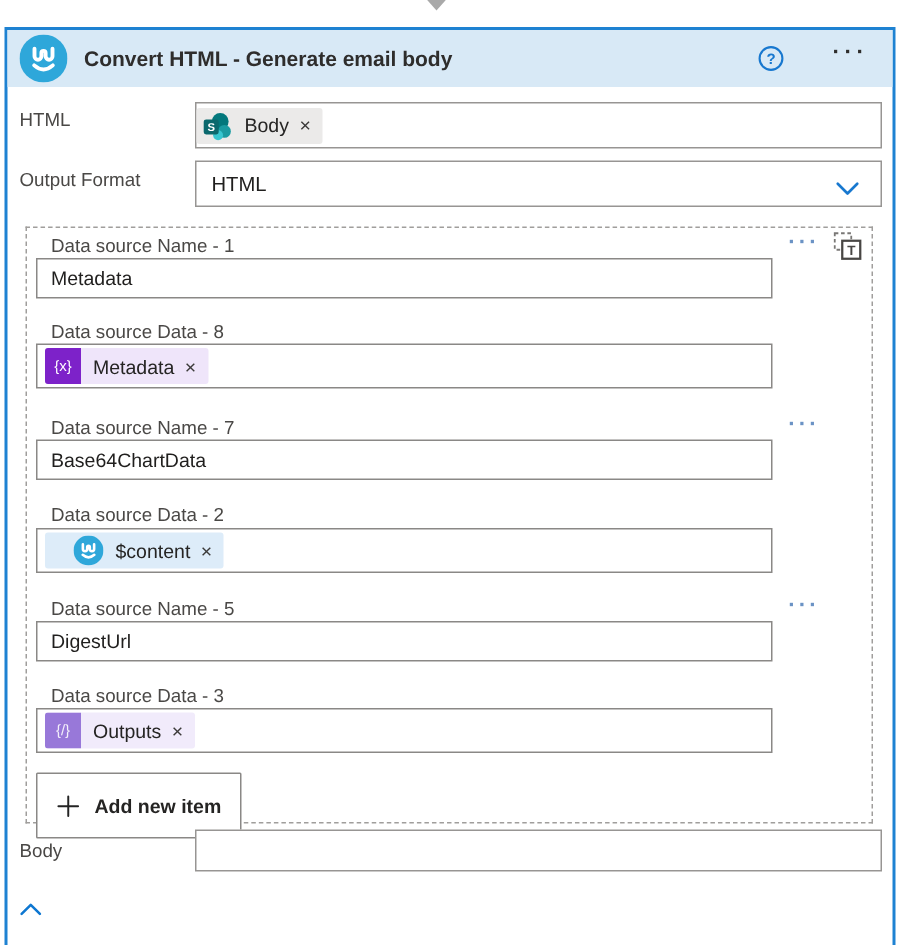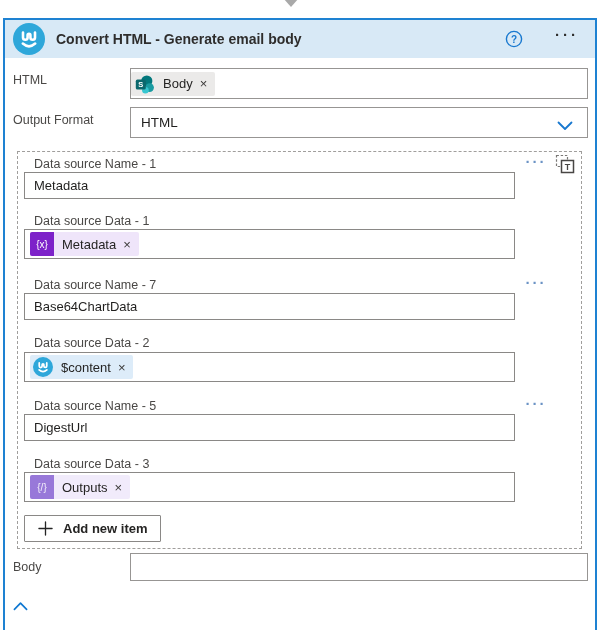--- a/index.html
+++ b/index.html
@@ -54,31 +54,31 @@
     border:1px solid #8a8886; display:flex; align-items:center; padding-left:4px;
   }
   .pill{
     display:inline-flex; align-items:center; height:24px; border-radius:2px;
     font-size:13px; color:#252423; overflow:hidden; cursor:pointer;
   }
   .pill .txt{ margin-left:8px; }
   .pill .close{ margin:0 8px 0 7px; color:#3b3a39; font-size:13px; cursor:pointer; }
   .pill-gray{ background:#ebeae9; padding-left:4px; }
   .pill-purple{ background:#efe5fa; }
-  .pill-blue{ background:#ddecf9; padding-left:3px; }
+  .pill-blue{ background:#ddecf9; padding-left:19px; }
   .pill-lilac{ background:#f1ebfb; }
   .icon-sq{
     width:24px; height:24px; flex:0 0 auto; display:flex; align-items:center;
     justify-content:center; color:#fff; font-size:10px;
   }
   .icon-variable{ background:#7d22c9; }
   .icon-outputs{ background:#9878d9; color:rgba(255,255,255,.88); }
   .mini-logo{ width:20px; height:20px; flex:0 0 auto; }
   .add-btn{
-    position:absolute; left:6px; top:363px; width:137px; height:27px;
+    position:absolute; left:6px; top:363px; width:137px; height:44px;
     background:#fff; border:1px solid #8a8886; border-radius:1px;
     display:flex; align-items:center; gap:10px; padding-left:13px;
     font-size:13px; font-weight:700; color:#252423; cursor:pointer;
   }
   .adv-link{
     position:absolute; left:8px; top:581px; display:flex; align-items:center; gap:9px;
     color:#0e77d1; font-size:13.5px; cursor:pointer;
   }
 </style>
 </head>
@@ -141,21 +141,21 @@
           <rect x="7.5" y="7.5" width="12" height="12" fill="#ffffff" stroke="#484644" stroke-width="1.5"></rect>
           <text x="13.5" y="16.8" font-size="9" font-weight="bold" fill="#484644" text-anchor="middle">T</text>
         </svg>
       </span>
 
       <div class="ds-label" style="top:5px;">Data source Name - 1</div>
       <div class="item-dots" style="top:1px;">···</div>
       <div class="ds-input" style="top:20px;">
         <span>Metadata</span>
       </div>
-      <div class="ds-label" style="top:62px;">Data source Data - 1</div>
+      <div class="ds-label" style="top:62px;">Data source Data - 8</div>
       <div class="token-box" style="top:77px; padding-left:5px;">
         <span class="pill pill-purple">
           <span class="icon-sq icon-variable">{x}</span>
           <span class="txt">Metadata</span>
           <span class="close">×</span>
         </span>
       </div>
 
       <div class="ds-label" style="top:126px;">Data source Name - 7</div>
       <div class="item-dots" style="top:122px;">···</div>

